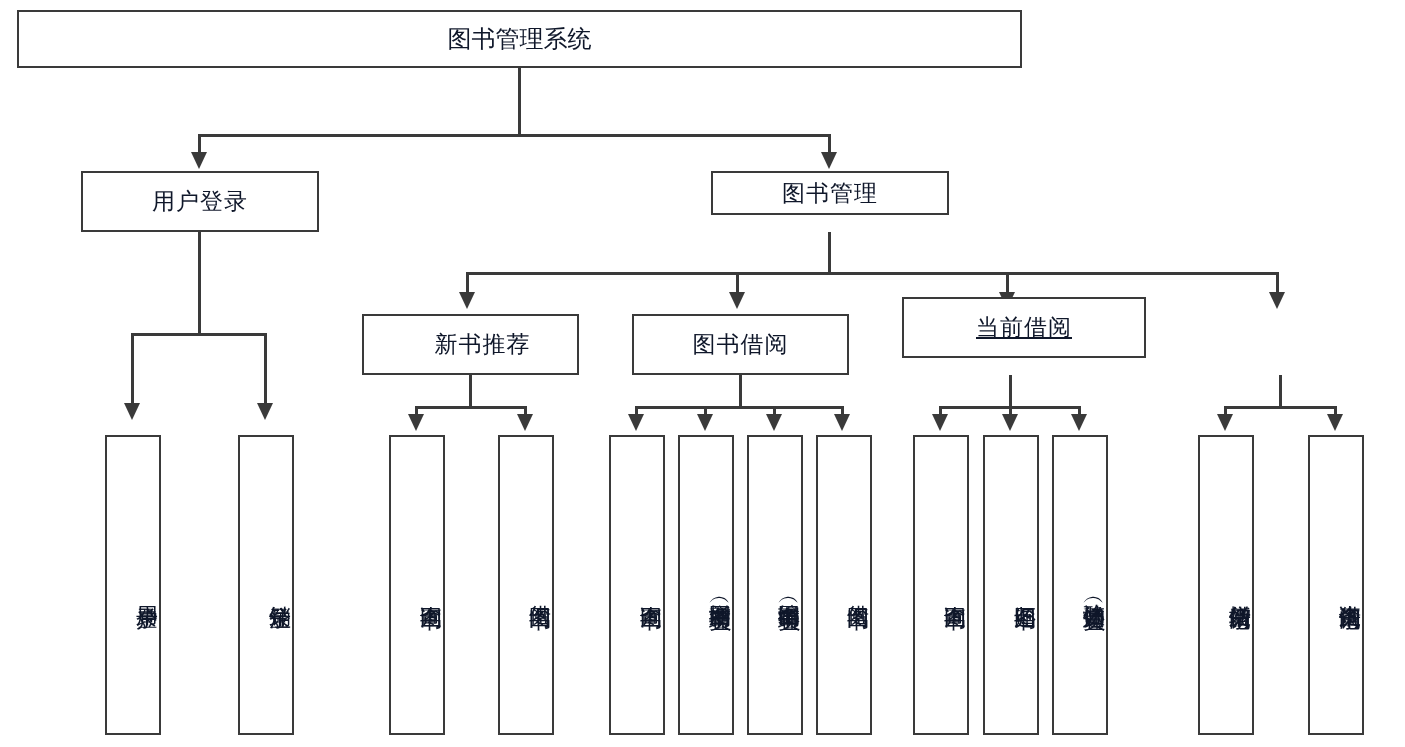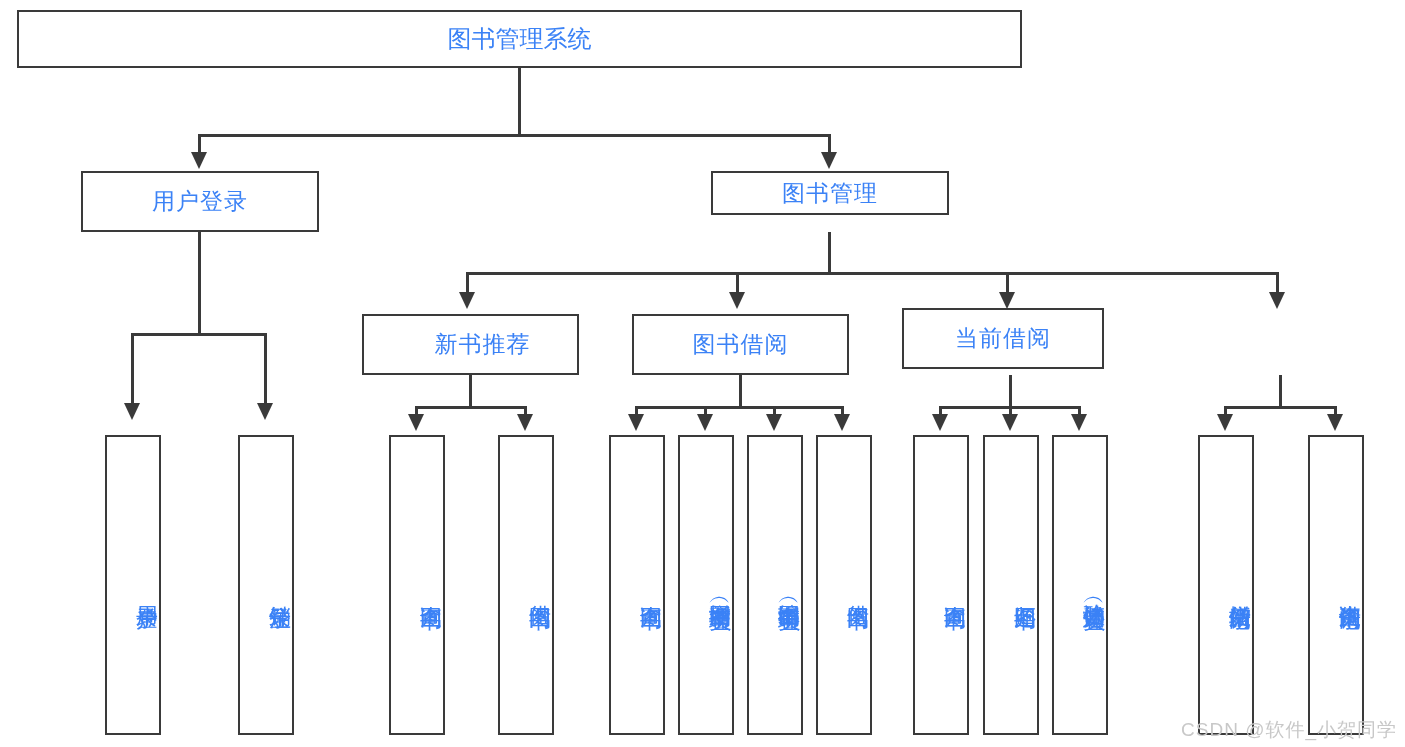--- a/index.html
+++ b/index.html
@@ -17,21 +17,21 @@
   }
   
   .node{
     position:absolute;
     box-sizing:border-box;
     background:#ffffff;
     border:2px solid #3a3a3a;
     display:flex;
     align-items:center;
     justify-content:center;
-    color:#3b82f6;
+    color:#0f172a;
   }
   .node.horiz{
     font-size:23px;
     letter-spacing:1px;
   }
   .node.root{
     font-size:24px;
   }
   .node.leaf{
     font-size:22px;
@@ -126,21 +126,21 @@
 
   <div class="vline" style="left:1276px;top:272px;width:3px;height:22px;"></div>
   <div class="arrow" style="left:1269px;top:292px;"></div>
 
   <div class="node horiz" style="left:362px;top:314px;width:217px;height:61px;padding-left:24px;">
     <span class="lbl">新书推荐</span>
   </div>
   <div class="node horiz" style="left:632px;top:314px;width:217px;height:61px;align-items:center;">
     <span class="lbl">图书借阅</span>
   </div>
-  <div class="node horiz" style="left:902px;top:308px;width:202px;height:61px;">
+  <div class="node horiz" style="left:902px;top:297px;width:244px;height:61px;text-decoration:underline;">
     <span class="lbl">当前借阅</span>
   </div>
 
   <div class="vline" style="left:469px;top:375px;width:3px;height:33px;"></div>
   <div class="hline" style="left:415px;top:406px;width:112px;height:3px;"></div>
   <div class="vline" style="left:415px;top:406px;width:3px;height:12px;"></div>
   <div class="arrow" style="left:408px;top:414px;"></div>
   <div class="vline" style="left:524px;top:406px;width:3px;height:12px;"></div>
   <div class="arrow" style="left:517px;top:414px;"></div>
 
@@ -208,15 +208,14 @@
     <span class="lbl">确认归还（管理员）</span>
   </div>
 
   <div class="node leaf" style="left:1198px;top:435px;width:56px;height:300px;">
     <span class="lbl">新增借阅记录</span>
   </div>
   <div class="node leaf" style="left:1308px;top:435px;width:56px;height:300px;">
     <span class="lbl">查询借阅记录</span>
   </div>
 
-  <div id="watermark">CSDN @软件_小贺同学</div>
 
 </div>
 
 </body></html>

